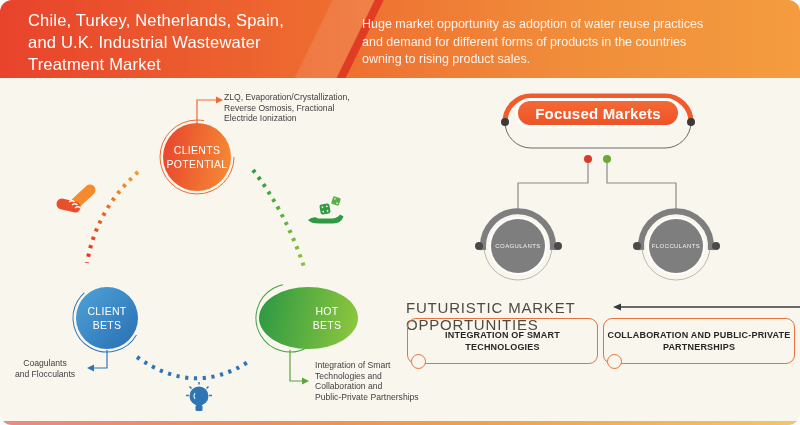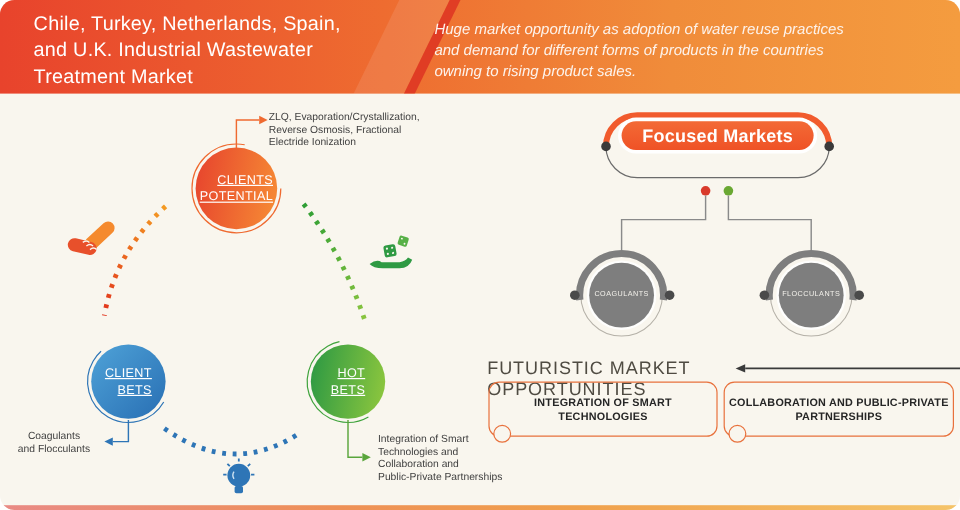--- a/index.html
+++ b/index.html
@@ -3,34 +3,34 @@
 <meta charset="utf-8">
 <style>
   html,body{margin:0;padding:0;background:#ffffff;font-family:"Liberation Sans",sans-serif;}
   .card{position:relative;width:800px;height:425px;background:#f9f6ee;border-radius:12px;overflow:hidden;}
   
   .header{position:absolute;left:0;top:0;width:800px;height:78px;
     background:linear-gradient(90deg,#e8432c 0%,#ee6c30 40%,#f08c3a 70%,#f49c3f 100%);overflow:hidden;z-index:4;}
   .stripe-light{position:absolute;top:-5px;left:312px;width:42px;height:95px;background:rgba(255,255,255,0.10);transform:skewX(-26deg);}
   .stripe-red{position:absolute;top:-5px;left:354px;width:9px;height:95px;background:rgba(219,43,32,0.75);transform:skewX(-26deg);}
   .header-title{position:absolute;left:28px;top:10px;width:320px;color:#ffffff;font-size:16.5px;font-weight:400;line-height:1.33;letter-spacing:.2px;white-space:pre-line;}
-  .header-sub{position:absolute;left:362px;top:16px;width:425px;color:#fdf3ec;font-size:12.5px;line-height:1.4;white-space:pre-line;font-style:italic;}
+  .header-sub{position:absolute;left:362px;top:16px;width:425px;color:#fdf3ec;font-size:12.5px;line-height:1.4;white-space:pre-line;}
   
   .abs{position:absolute;}
   .pre{white-space:pre-line;}
   svg.layer{position:absolute;left:0;top:0;z-index:2;pointer-events:none;}
   .ui{z-index:3;}
   
-  .node{border-radius:50%;display:flex;align-items:center;justify-content:center;text-align:right;color:#fff;font-weight:500;z-index:3;text-decoration:underline;}
+  .node{border-radius:50%;display:flex;align-items:center;justify-content:center;text-align:center;color:#fff;font-weight:500;z-index:3;}
   .node-cp{left:163px;top:123px;width:68px;height:68px;font-size:10.5px;line-height:1.35;letter-spacing:.3px;
     background:linear-gradient(100deg,#e84a2e 10%,#f58634 90%);}
   .node-cf{left:76px;top:287px;width:62px;height:62px;font-size:10.5px;line-height:1.35;letter-spacing:.3px;
     background:linear-gradient(135deg,#4da0d6 5%,#2a71b5 95%);}
   .node-hb{left:259px;top:287px;width:62px;height:62px;font-size:10.5px;line-height:1.35;letter-spacing:.3px;
-    background:linear-gradient(100deg,#2f9a43 5%,#8cc63e 95%);}
+    background:linear-gradient(100deg,#2f9a43 5%,#8cc63e 95%);padding-left:37px;}
   .ann{color:#3f3f3f;font-size:8.6px;line-height:1.24;z-index:3;}
   .ann-top{left:224px;top:92px;width:150px;}
   .ann-left{left:4px;top:358px;width:82px;text-align:center;}
   .ann-right{left:315px;top:360px;width:132px;}
   
   .pill{left:518px;top:101px;width:160px;height:24px;border-radius:21px;z-index:3;
     background:linear-gradient(180deg,#f36a36 0%,#ef5226 100%);box-shadow:0 0 0 3px #ffffff;
     display:flex;align-items:center;justify-content:center;color:#fff;font-size:15px;font-weight:700;letter-spacing:.2px;}
   .gray-node{width:54px;height:54px;border-radius:50%;background:#7e7e7e;z-index:3;box-shadow:0 0 0 2px rgba(255,255,255,.85);
     display:flex;align-items:center;justify-content:center;color:#f4f2ec;font-size:6px;letter-spacing:.4px;font-weight:500;}

